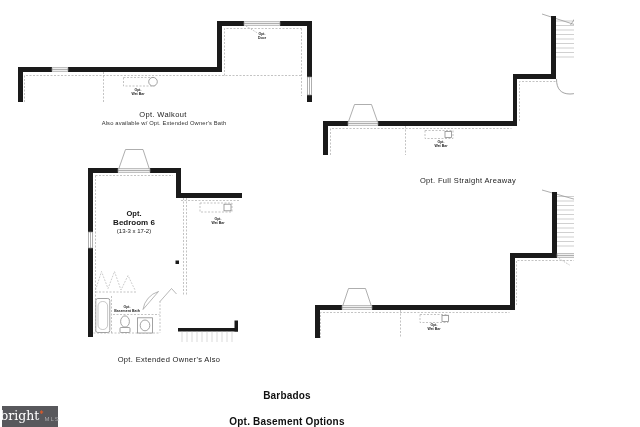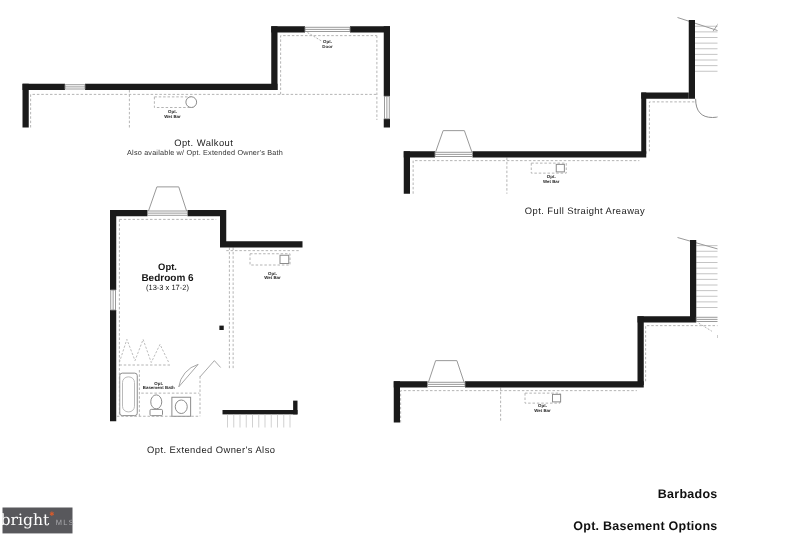--- a/index.html
+++ b/index.html
@@ -18,21 +18,21 @@
   }
   .tiny {
     position:absolute; width:70px; text-align:center;
     font-size:6.5px; line-height:1.15; font-weight:bold; color:#1d1d1d;
     transform:scale(.54); transform-origin:50% 0;
   }
   .room-label { position:absolute; transform:translateX(-50%); text-align:center; color:#161616; white-space:nowrap; }
   .room-label .l1 { font-size:7.5px; font-weight:bold; line-height:1.25; }
   .room-label .l2 { font-size:8px;  font-weight:bold; line-height:1.25; }
   .room-label .dims { font-size:6px; line-height:1.3; }
-  .footer-line { position:absolute; left:0; right:0; text-align:right; font-weight:bold; color:#101010; font-size:10px; letter-spacing:.2px; }
+  .footer-line { position:absolute; left:0; right:0; text-align:center; font-weight:bold; color:#101010; font-size:10px; letter-spacing:.2px; }
   .logo {
     position:absolute; left:2px; top:406px; width:56px; height:21px;
     background:#58585c; display:flex; align-items:center; justify-content:center;
   }
   .logo .brand { font-family:"DejaVu Serif", serif; color:#fdfdfd; font-size:12.5px; line-height:1; }
   .logo .mark  { color:#d95b2b; font-size:5px; line-height:1; align-self:flex-start; margin:4px 1px 0 0; }
   .logo .suffix{ color:#a9a9ad; font-size:6px; letter-spacing:.9px; margin-top:4px; }
 </style>
 </head>
 <body>
@@ -221,21 +221,21 @@
     <div>Opt.</div>
     <div>Wet Bar</div>
   </div>
   <div class="plan-title" style="left:163px; top:110px;">Opt. Walkout</div>
   <div class="plan-subtitle" style="left:164px; top:120px;">Also available w/ Opt. Extended Owner's Bath</div>
 
   <div class="tiny" style="left:406px; top:139.5px;">
     <div>Opt.</div>
     <div>Wet Bar</div>
   </div>
-  <div class="plan-title" style="left:468px; top:164px;">Opt. Full Straight Areaway</div>
+  <div class="plan-title" style="left:468px; top:176px;">Opt. Full Straight Areaway</div>
 
   <div class="room-label" style="left:134px; top:209px;">
     <div class="l1">Opt.</div>
     <div class="l2">Bedroom 6</div>
     <div class="dims">(13-3 x 17-2)</div>
   </div>
   <div class="tiny" style="left:183px; top:216.5px;">
     <div>Opt.</div>
     <div>Wet Bar</div>
   </div>

